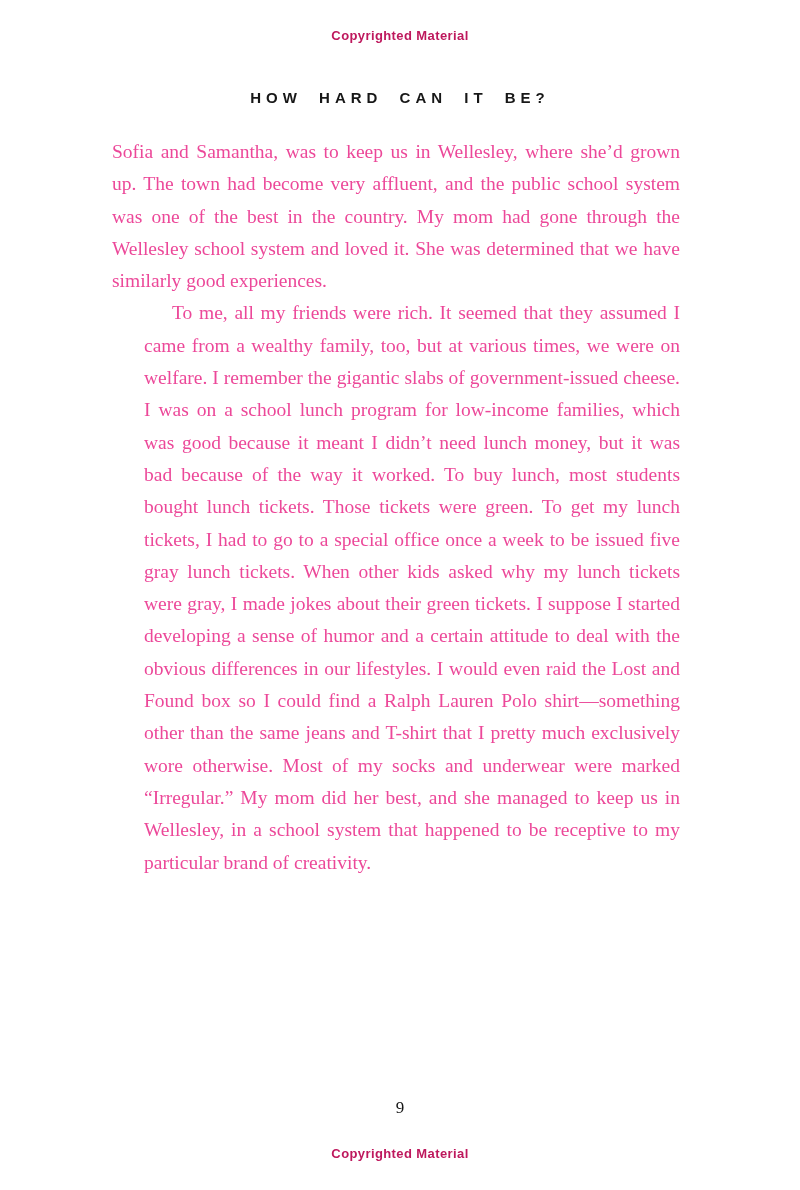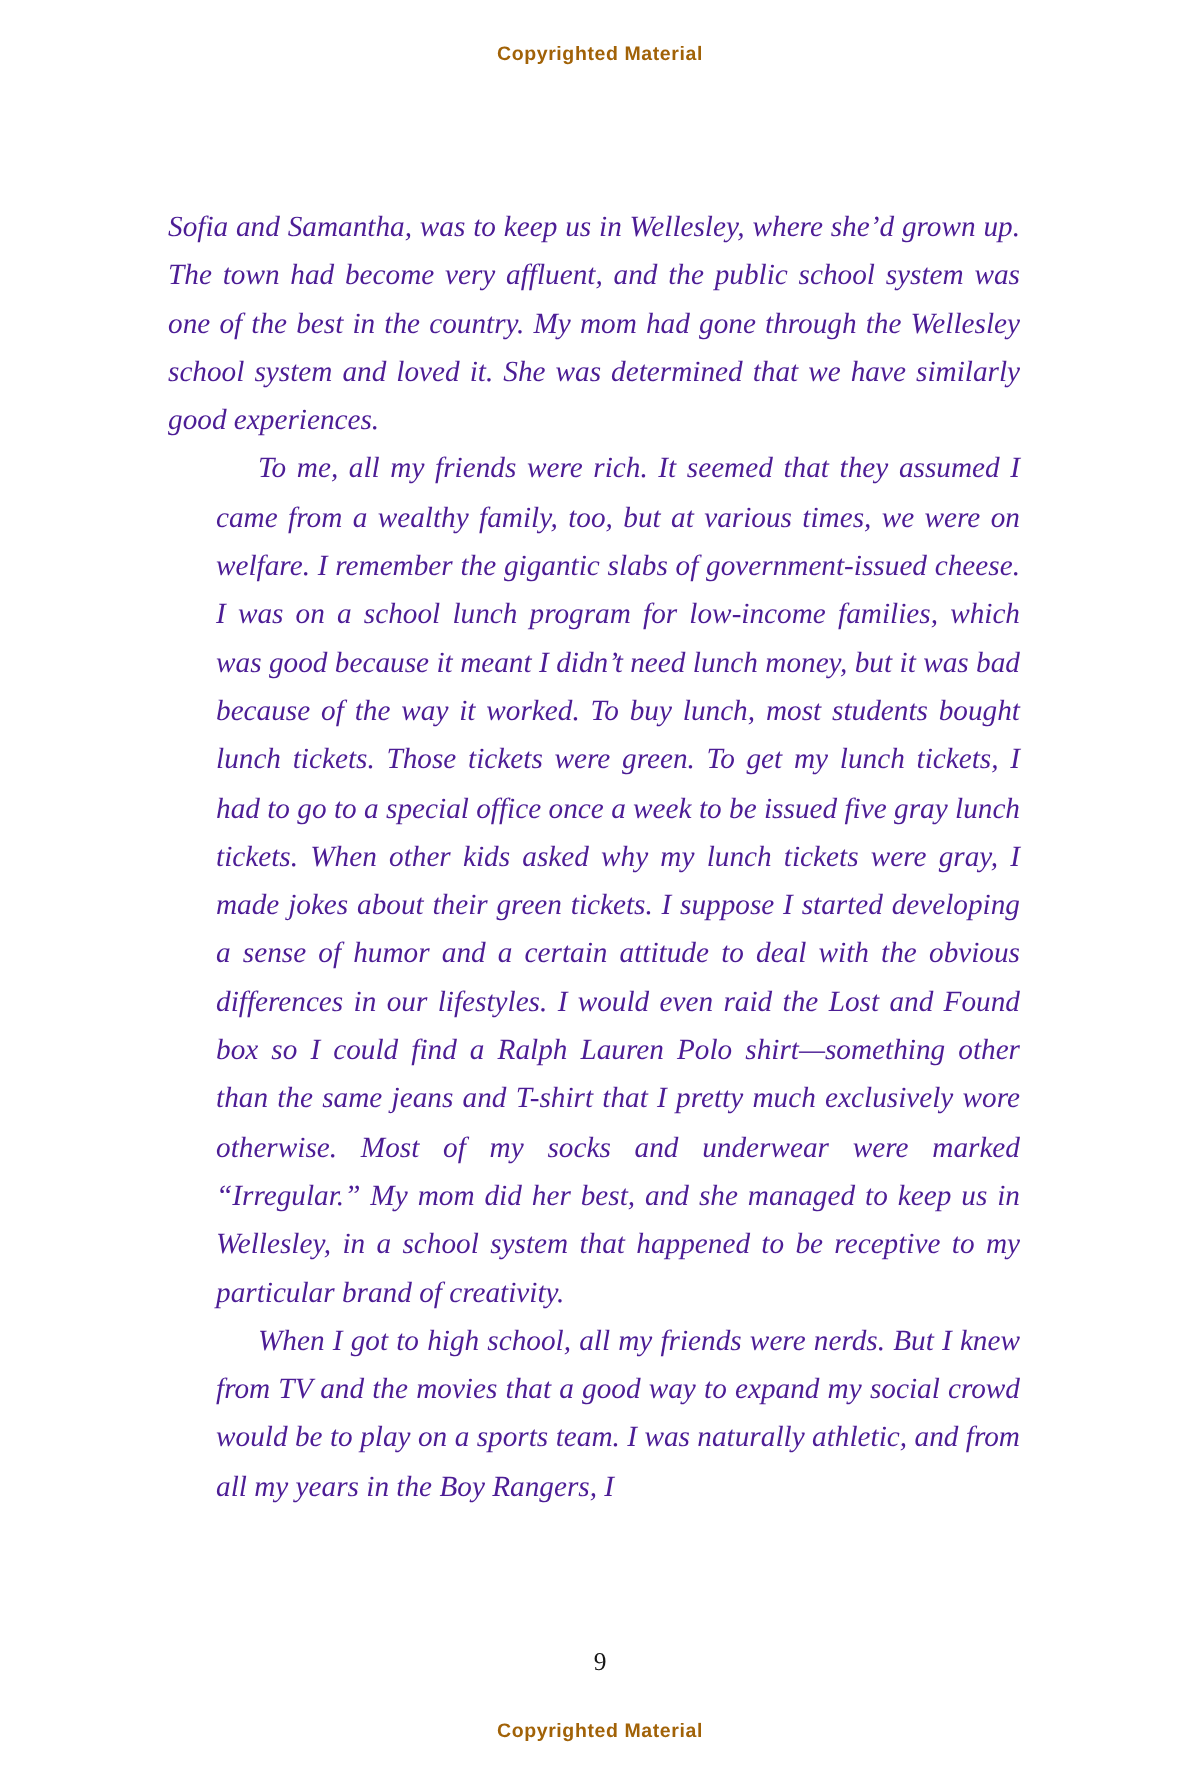--- a/index.html
+++ b/index.html
@@ -17,21 +17,21 @@
   }
   .copyright {
     position: absolute;
     left: 0;
     width: 100%;
     text-align: center;
     font-family: "Liberation Sans", sans-serif;
     font-weight: 700;
     font-size: 13px;
     letter-spacing: 0.4px;
-    color: #a16207;
+    color: #be185d;
   }
   .copyright.top { top: 28px; }
   .copyright.bottom { top: 1146px; }
   .running-head {
     position: absolute;
     top: 89px;
     left: 0;
     width: 100%;
     text-align: center;
     font-family: "Liberation Sans", sans-serif;
@@ -41,23 +41,22 @@
     word-spacing: 8px;
     color: #171717;
   }
   .body-text {
     position: absolute;
     top: 136px;
     left: 112px;
     width: 568px;
     font-size: 19.5px;
     line-height: 32.3px;
-    color: #4c1d95;
+    color: #ec4899;
     text-align: justify;
-    font-style: italic;
   }
   .body-text p {
     margin: 0;
     padding: 0;
   }
   .body-text p.indent {
     text-indent: 28px;
     margin-left: 32px;
   }
   .page-number {
@@ -71,24 +70,24 @@
     color: #171717;
   }
 </style>
 </head>
 <body>
 
 <div class="page">
 
   <div class="copyright top">Copyrighted Material</div>
 
+  <div class="running-head">HOW HARD CAN IT BE?</div>
 
   <div class="body-text">
     <p>Sofia and Samantha, was to keep us in Wellesley, where she’d grown up. The town had become very affluent, and the public school system was one of the best in the country. My mom had gone through the Wellesley school system and loved it. She was determined that we have similarly good experiences.</p>
     <p class="indent">To me, all my friends were rich. It seemed that they assumed I came from a wealthy family, too, but at various times, we were on welfare. I remember the gigantic slabs of government-issued cheese. I was on a school lunch program for low-income families, which was good because it meant I didn’t need lunch money, but it was bad because of the way it worked. To buy lunch, most students bought lunch tickets. Those tickets were green. To get my lunch tickets, I had to go to a special office once a week to be issued five gray lunch tickets. When other kids asked why my lunch tickets were gray, I made jokes about their green tickets. I suppose I started developing a sense of humor and a certain attitude to deal with the obvious differences in our lifestyles. I would even raid the Lost and Found box so I could find a Ralph Lauren Polo shirt—something other than the same jeans and T-shirt that I pretty much exclusively wore otherwise. Most of my socks and underwear were marked “Irregular.” My mom did her best, and she managed to keep us in Wellesley, in a school system that happened to be receptive to my particular brand of creativity.</p>
-    <p class="indent">When I got to high school, all my friends were nerds. But I knew from TV and the movies that a good way to expand my social crowd would be to play on a sports team. I was naturally athletic, and from all my years in the Boy Rangers, I</p>
   </div>
 
   <div class="page-number">9</div>
 
   <div class="copyright bottom">Copyrighted Material</div>
 
 </div>
 
 </body></html>

